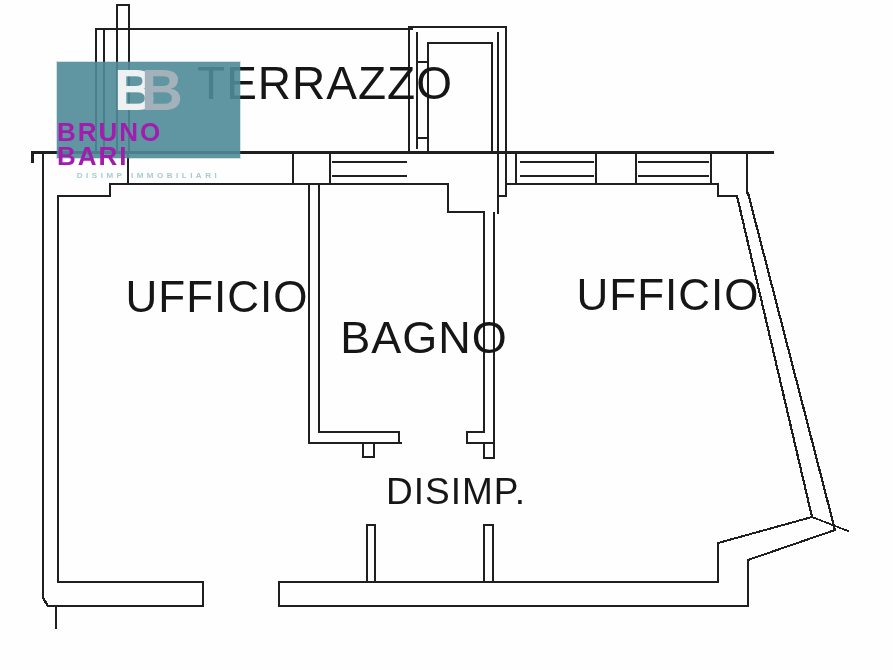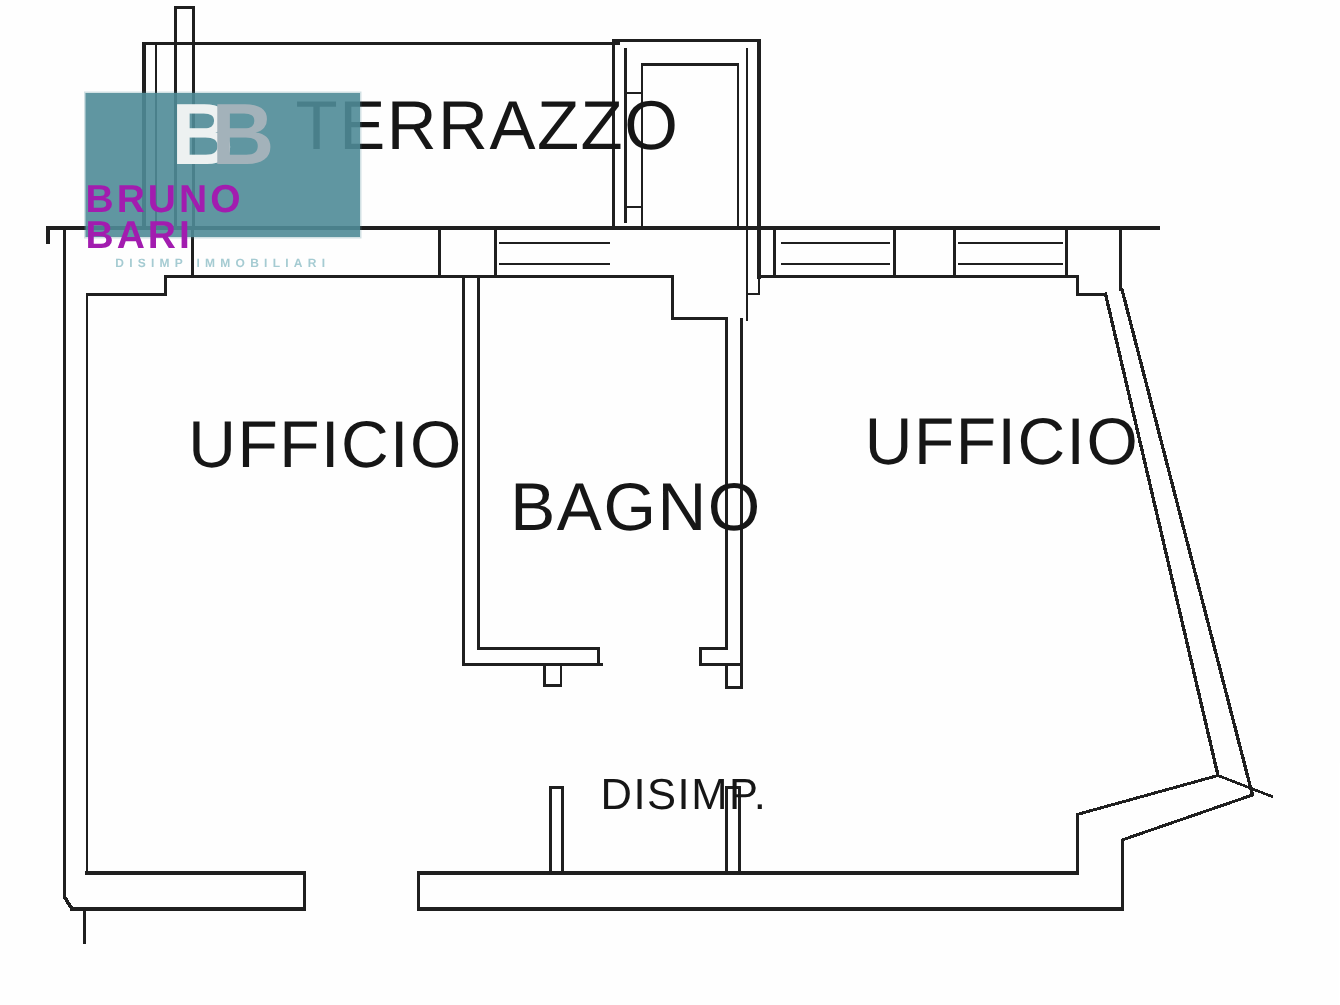--- a/index.html
+++ b/index.html
@@ -17,21 +17,21 @@
     color:#161616;
     white-space:nowrap;
     letter-spacing:1px;
     font-weight:400;
     z-index:2;
   }
   .lbl-terrazzo{left:325px;top:83px;font-size:46px;}
   .lbl-ufficio-left{left:217px;top:297px;font-size:44px;}
   .lbl-bagno{left:424px;top:304px;font-size:45px;margin-top:34px;}
   .lbl-ufficio-right{left:668px;top:295px;font-size:44px;}
-  .lbl-disimp{left:456px;top:492px;font-size:29px;margin-top:39px;}
+  .lbl-disimp{left:456px;top:492px;font-size:37px;}
 
   .logo{
     position:absolute;
     left:57px;top:62px;width:183px;height:96px;
     background:rgba(79,139,151,0.90);
     z-index:3;
     display:flex;flex-direction:column;align-items:center;
     box-shadow:0 0 0 1px rgba(79,139,151,0.25);
   }
   .logo .bb{

